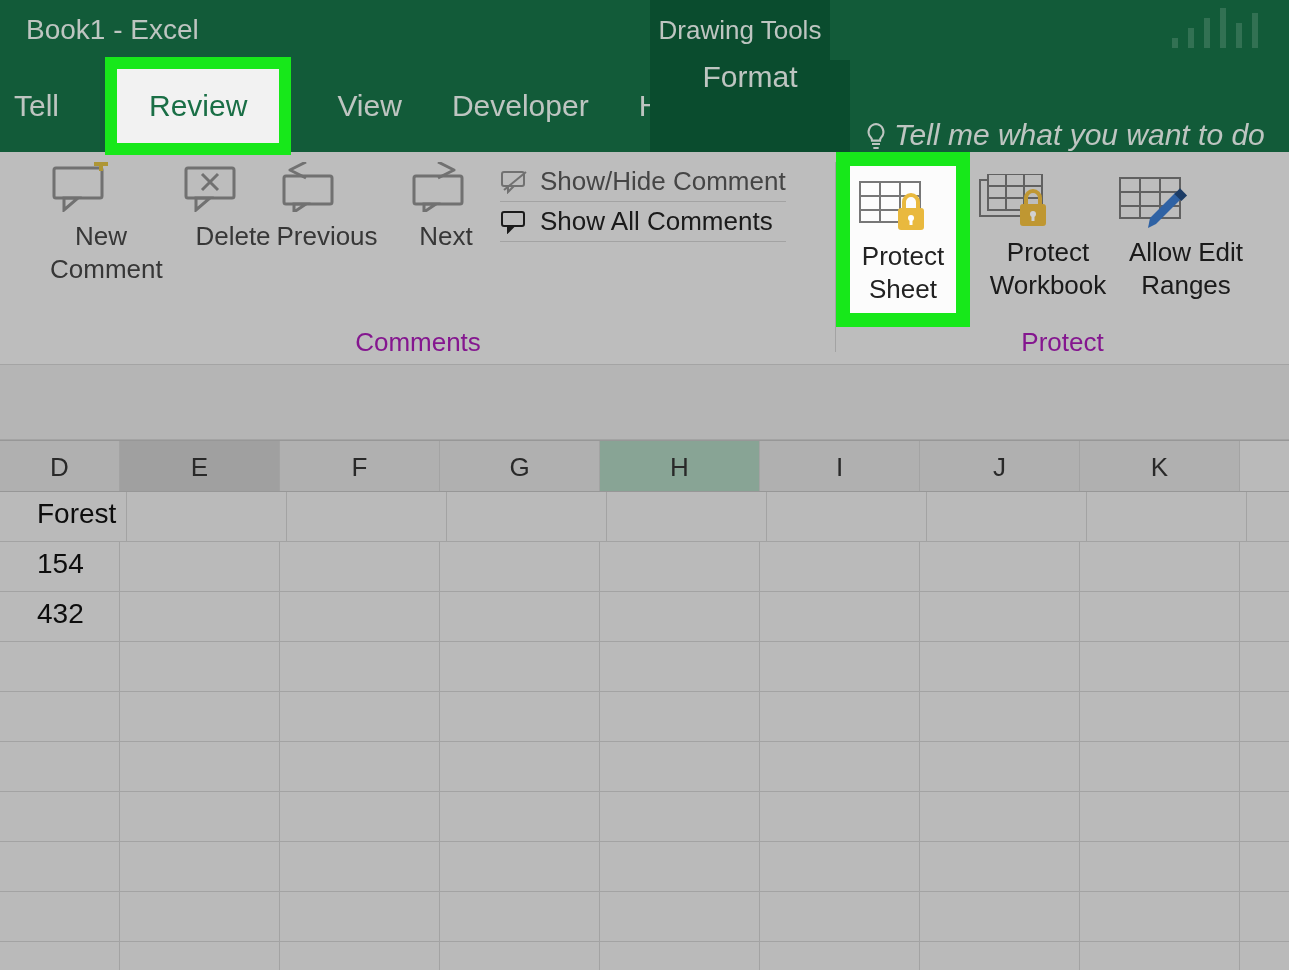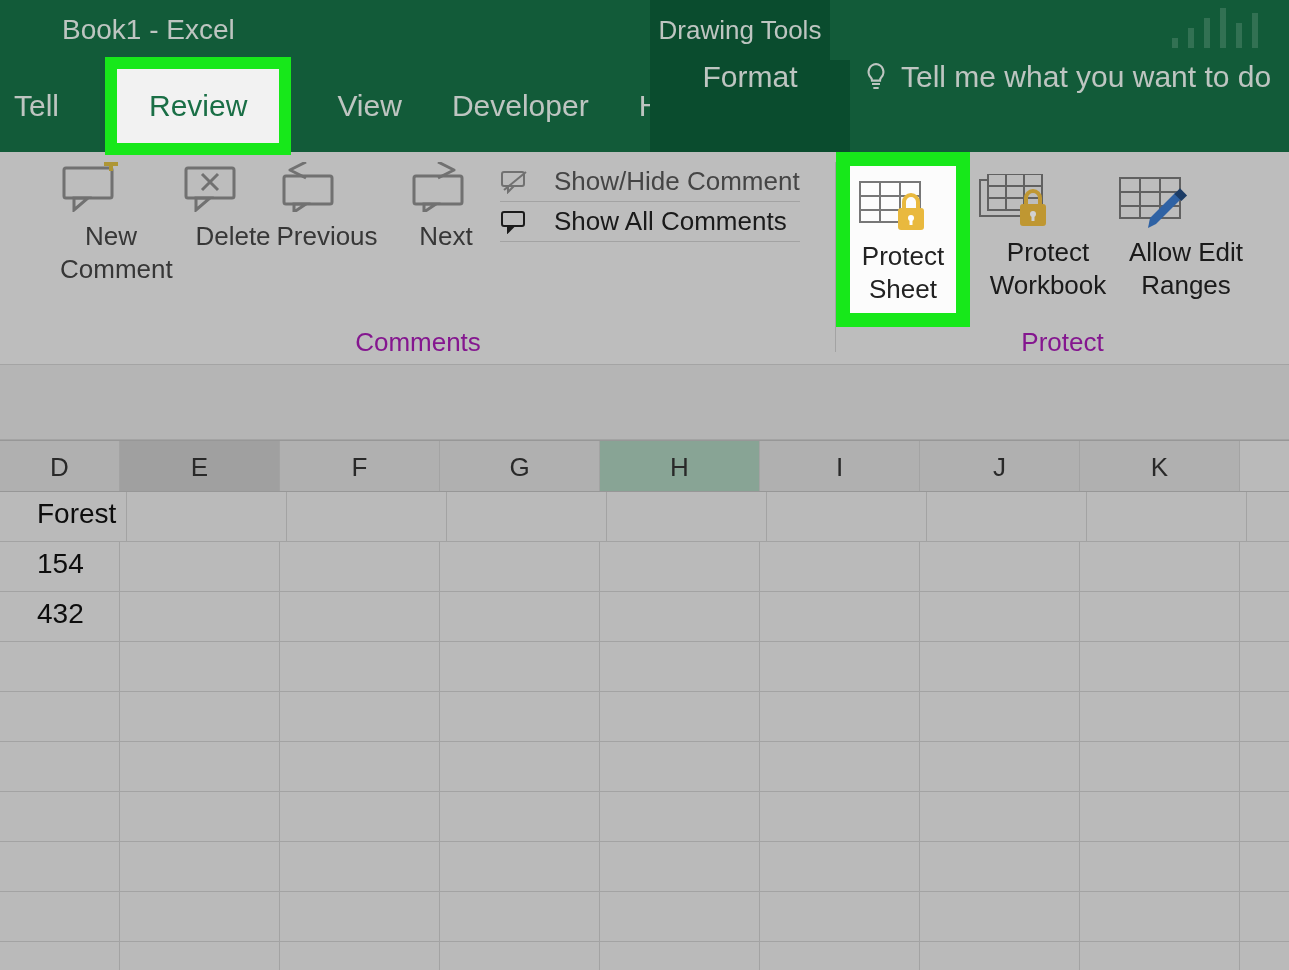--- a/index.html
+++ b/index.html
@@ -3,49 +3,49 @@
 <meta charset="utf-8">
 <style>
   * { box-sizing: border-box; margin: 0; padding: 0; }
   html, body { width: 1289px; height: 970px; font-family: "Segoe UI", Arial, sans-serif; background: #e5e5e5; overflow: hidden; }
 
   
   .app { position: relative; width: 1289px; height: 970px; }
   .dim { position: absolute; inset: 0; background: rgba(0,0,0,0.18); pointer-events: none; z-index: 50; }
 
   
-  .titlebar { height: 60px; background: #166f46; color: #e8f1ec; font-size: 28px; display: flex; align-items: center; padding-left: 62px; position: relative; }
+  .titlebar { height: 60px; background: #166f46; color: #e8f1ec; font-size: 28px; display: flex; align-items: center; padding-left: 26px; position: relative; }
   .contextual-tab-area { position: absolute; left: 650px; top: 0; width: 180px; height: 60px; background: #0d5d39; color: #e8f1ec; display: flex; align-items: center; justify-content: center; font-size: 26px; }
   .sparkline { position: absolute; right: 20px; top: 8px; width: 100px; height: 40px; }
   .sparkline svg line { stroke: #3e8a66; stroke-width: 6; }
 
   
   .tabrow { height: 92px; background: #166f46; display: flex; align-items: center; padding-left: 10px; gap: 42px; color: #e8f1ec; font-size: 30px; position: relative; }
   .tab { padding: 6px 4px; cursor: pointer; }
   .tab-format-wrap { position: absolute; left: 650px; top: 0; width:200px; height: 92px; background:#0d5d39; display:flex; align-items:flex-start; justify-content:center; }
-  .tellme { position: absolute; left: 860px; top: 0; height: 92px; display: flex; align-items: flex-start; gap: 9px; }
+  .tellme { position: absolute; left: 860px; top: 0; height: 92px; display: flex; align-items: flex-end; gap: 2px; font-style: italic; }
   .bulb-icon svg { width: 32px; height: 32px; }
 
   
   .highlight-box { border: 12px solid #17e81a; background: #0f172a; display: inline-block; position: relative; z-index: 60; }
   .tab-review-inner { background: #f2f2f2; color: #1a6f46; font-size: 30px; padding: 20px 32px; display: inline-block; }
 
   
   .ribbon { height: 212px; background: #e7e7e7; position: relative; }
   .ribbon-group { position: absolute; top: 0; bottom: 0; }
   .group-comments { left: 0; width: 836px; }
   .group-protect  { left: 836px; right: 0; margin-top: 12px; }
   .group-sep { position:absolute; top:10px; bottom:12px; right:0; width:1px; background:#c7c7c7; }
   .group-label { position: absolute; bottom: 6px; left: 0; right: 0; text-align: center; color: #a21caf; font-size: 26px; }
 
   .big-btn { position: absolute; top: 10px; width: 102px; text-align: center; color: #444; font-size: 26px; line-height: 1.25; }
   .big-btn .icon { display:block; margin:0 auto 8px auto; }
 
   .small-row { position: absolute; left: 500px; top: 10px; font-size: 26px; color: #555; }
-  .small-row .row { display:flex; align-items:center; gap:24px; height:40px; }
+  .small-row .row { display:flex; align-items:center; gap:10px; height:40px; }
 
   
   .protect-highlight { position: absolute; left: 0px; top: -12px; z-index: 60; border: 14px solid #17e81a; }
   .protect-inner { background:#fcfcfc; padding: 12px 6px 8px 6px; width: 106px; text-align:center; font-size:26px; color:#222; line-height:1.25; }
   .protect-inner .icon { display:block; margin:0 auto 6px auto; }
 
   .protect-btn { position:absolute; top:10px; width: 120px; text-align:center; font-size:26px; color:#222; line-height:1.25; }
   .protect-btn .icon { display:block; margin:0 auto 6px auto; }
 
   
@@ -108,21 +108,21 @@
           <path d="M9 18h6M10 21h4M12 3a6 6 0 0 0-4 10c.8.8 1 1.5 1 2.5h6c0-1 .2-1.7 1-2.5A6 6 0 0 0 12 3z"></path>
         </svg>
       </span>
       <span>Tell me what you want to do</span>
     </div>
   </div>
 
   <div class="ribbon">
 
     <div class="ribbon-group group-comments">
-      <div class="big-btn" style="left:60px">
+      <div class="big-btn" style="left:50px">
         <span class="icon">
           <svg width="62" height="50" viewBox="0 0 62 50">
             <rect x="4" y="6" width="48" height="30" rx="2" fill="none" stroke="#8a8a8a" stroke-width="3"></rect>
             <path d="M14 36 L14 48 L28 36 Z" fill="none" stroke="#8a8a8a" stroke-width="3"></path>
             <path d="M44 2 L58 2 M51 -5 L51 9" stroke="#d5b742" stroke-width="4"></path>
           </svg>
         </span>
         <span>New</span><br>
         <span>Comment</span>
       </div>

